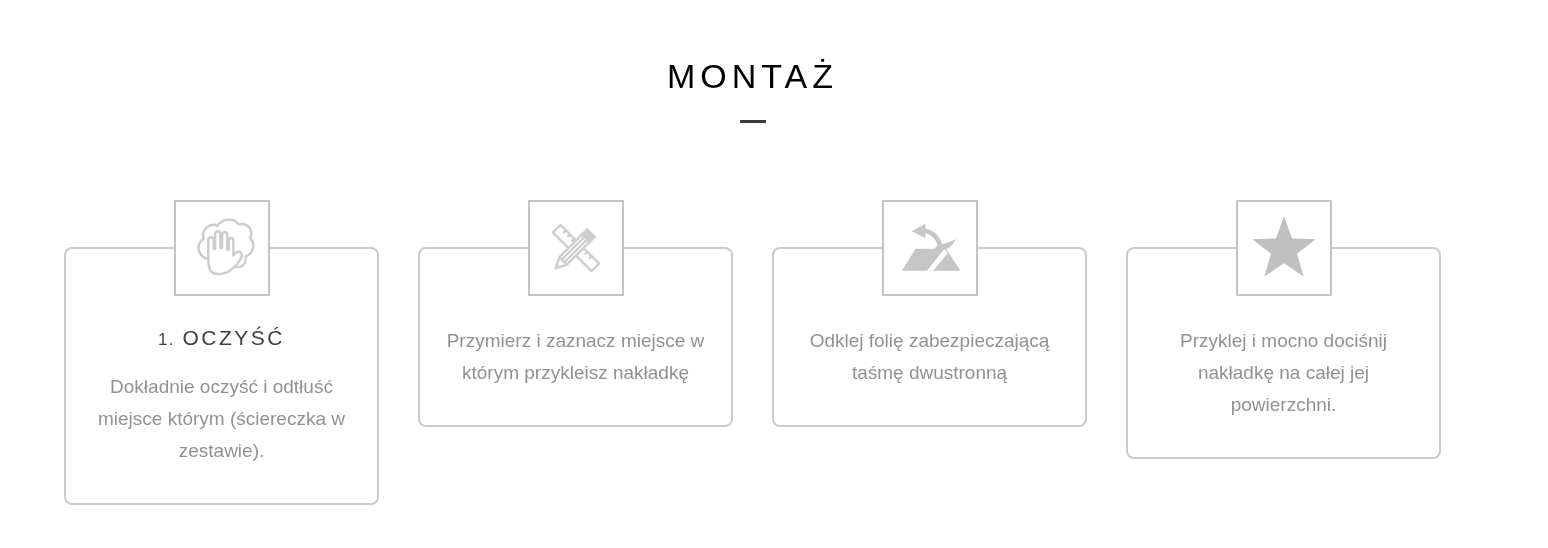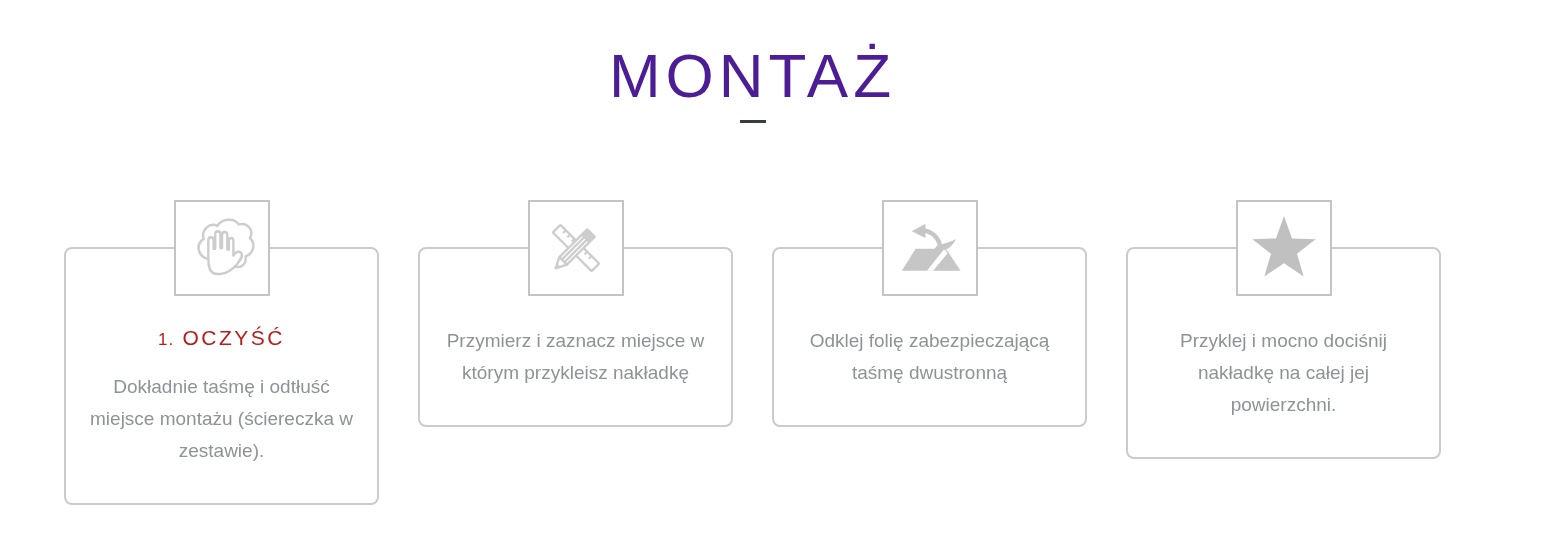--- a/index.html
+++ b/index.html
@@ -7,25 +7,25 @@
   body {
     width: 1548px;
     height: 548px;
     font-family: "Liberation Sans", sans-serif;
     overflow: hidden;
   }
   .section { width: 1505px; padding-top: 48px; }
 
   .section-title {
     text-align: center;
-    font-size: 62px;
+    font-size: 34px;
     font-weight: 300;
     letter-spacing: 5px;
     line-height: 56px;
-    color: #4c1d95;
+    color: #000000;
     font-family: "Liberation Sans", sans-serif;
   }
   .title-dash {
     width: 26px; height: 3px;
     background: #383c41;
     margin: 16px auto 0;
   }
 
   .steps-row {
     margin-top: 124px;
@@ -56,21 +56,21 @@
     display: flex;
     align-items: center;
     justify-content: center;
   }
   .icon-box svg { display: block; }
 
   .step-title {
     font-size: 21px;
     letter-spacing: 2.5px;
     line-height: 26px;
-    color: #b91c1c;
+    color: #404040;
     margin-bottom: 18px;
     white-space: nowrap;
   }
   .step-num { font-size: 17px; letter-spacing: 1px; }
 
   .step-desc {
     font-size: 19px;
     line-height: 32px;
     color: #8f9296;
   }
@@ -91,21 +91,21 @@
           <g stroke="#cdcdcd" stroke-width="3.2" fill="none" stroke-linecap="round" stroke-linejoin="round">
             <path d="M30,64 C18,60 15,45 26,38 C22,26 34,16 44,21 C50,11 66,10 72,19 C84,16 92,27 87,37 C95,45 91,58 81,61 C83,70 75,78 67,74 C61,80 50,82 42,77"></path>
             <path fill="#ffffff" d="M32,64 L32,40 C32,34.5 39,34.5 39,40 L39,51 L41,51 L41,32 C41,26.5 48,26.5 48,32 L48,50 L50,50 L50,33 C50,27.5 57,27.5 57,33 L57,52 L59,52 L59,41 C59,35.5 65,35.5 65,41 L65,60 C68,55 73,53 75.5,57 C78,61 74,66 70,71 C64,78 57,83 49,84 C42,85 36,83 34,78 C32.5,74 32,69 32,64 Z"></path>
           </g>
         </svg>
       </div>
       <div class="step-title">
         <span class="step-num">1.</span>
         <span>OCZYŚĆ</span>
       </div>
-      <p class="step-desc">Dokładnie taśmę i odtłuść miejsce montażu (ściereczka w zestawie).</p>
+      <p class="step-desc">Dokładnie oczyść i odtłuść miejsce którym (ściereczka w zestawie).</p>
     </div>
 
     <div class="step-card">
       <div class="icon-box">
         <svg width="76" height="76" viewBox="0 0 100 100">
           <g stroke="#cdcdcd" stroke-width="3" fill="none" stroke-linejoin="round">
             <g transform="rotate(45 50 50)">
               <rect x="14" y="43" width="72" height="14" rx="1"></rect>
               <path d="M24,43 L24,48 M32,43 L32,48 M40,43 L40,48 M48,43 L48,48 M56,43 L56,48 M64,43 L64,48 M72,43 L72,48"></path>
             </g>

